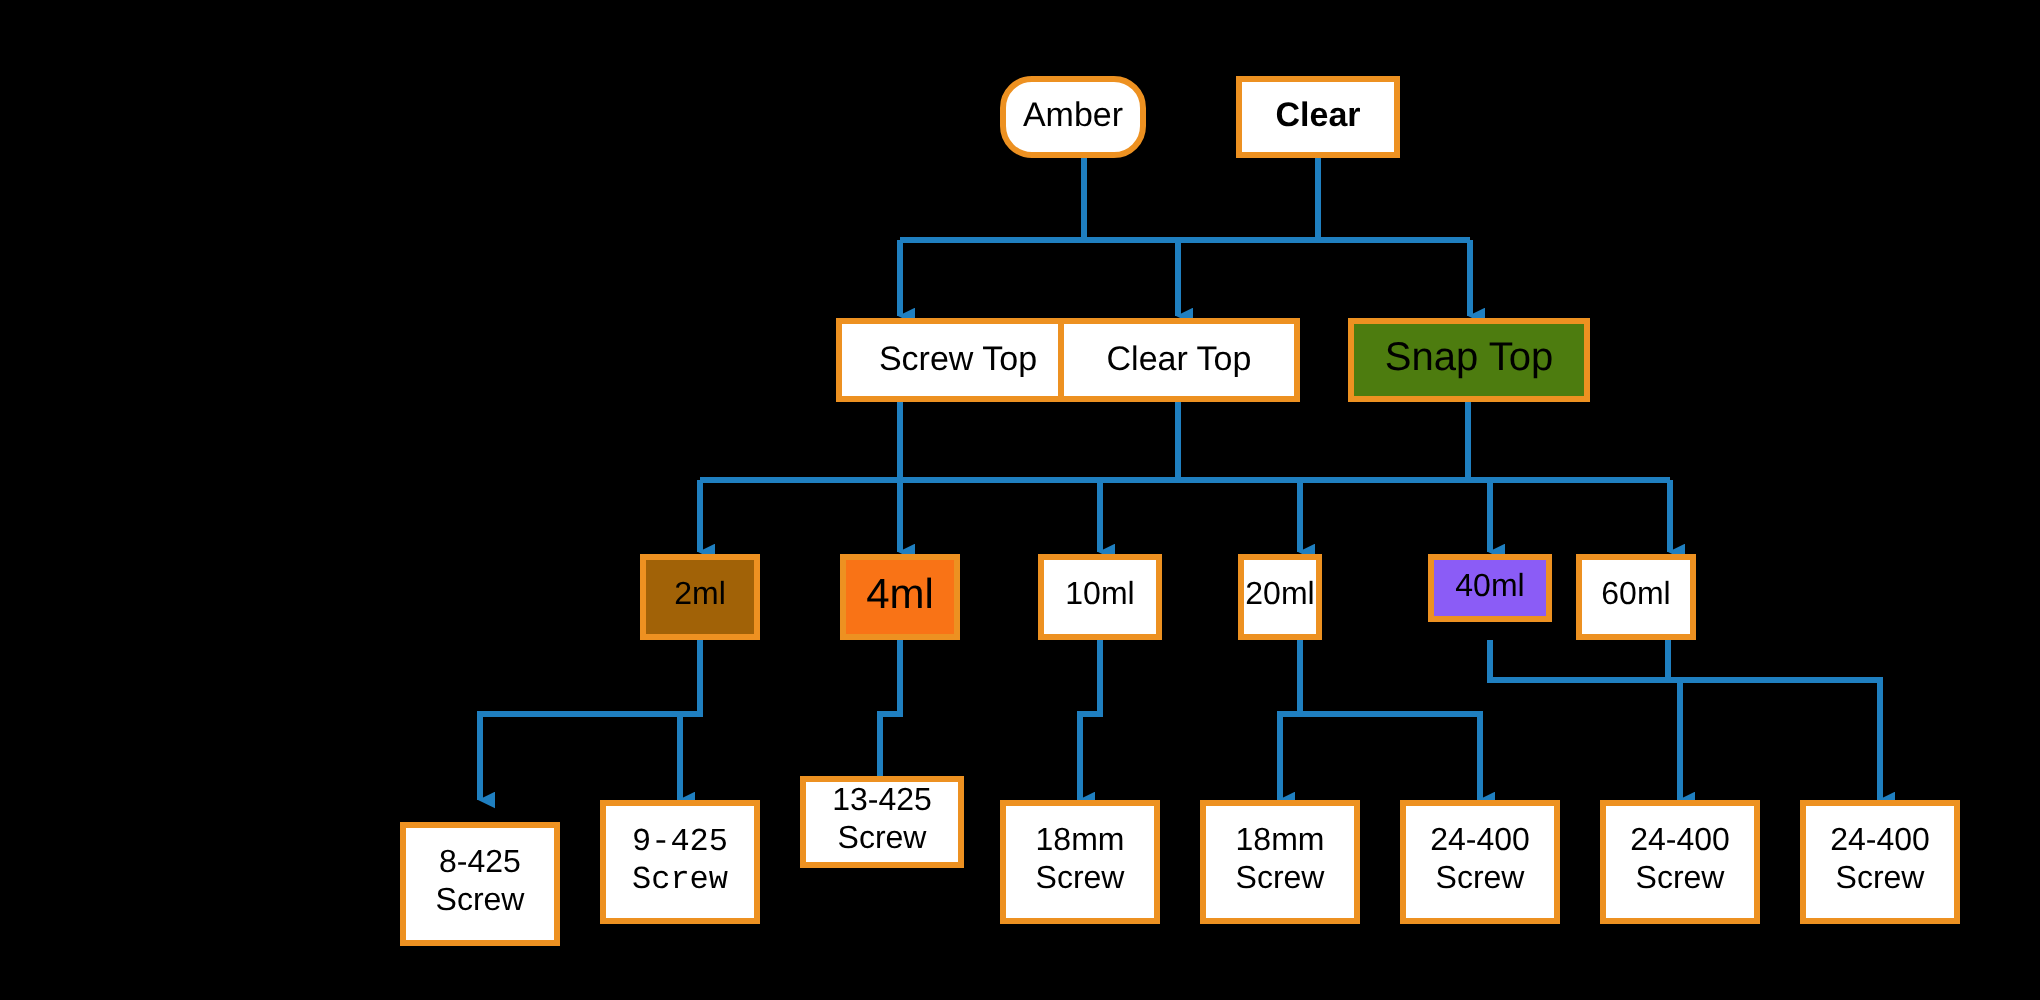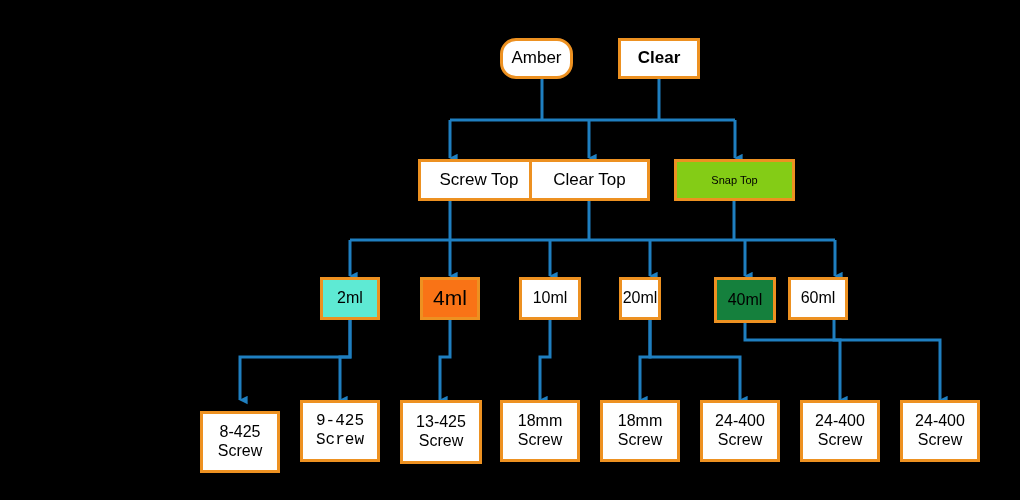--- a/index.html
+++ b/index.html
@@ -84,50 +84,50 @@
       </div>
       <div class="node" style="left: 618px; top: 38px; width: 82px; height: 41px; font-size: 17px; background: rgb(255, 255, 255); border-color: rgb(237, 145, 33); color: rgb(0, 0, 0); font-weight: bold;">
         <span class="lbl">Clear</span>
       </div>
       <div class="node" style="left: 389px; top: 159px; width: 122px; height: 42px; font-size: 17px; background: rgb(255, 255, 255); border-color: rgb(237, 145, 33); color: rgb(0, 0, 0); margin-left: 29px;">
         <span class="lbl">Screw Top</span>
       </div>
       <div class="node" style="left: 529px; top: 159px; width: 121px; height: 42px; font-size: 17px; background: rgb(255, 255, 255); border-color: rgb(237, 145, 33); color: rgb(0, 0, 0);">
         <span class="lbl">Clear Top</span>
       </div>
-      <div class="node" style="left: 674px; top: 159px; width: 121px; height: 42px; font-size: 11px; background: #84cc16; border-color: rgb(237, 145, 33); color: rgb(0, 0, 0);">
+      <div class="node" style="left: 674px; top: 159px; width: 121px; height: 42px; font-size: 20px; background: #4d7c0f; border-color: rgb(237, 145, 33); color: rgb(0, 0, 0);">
         <span class="lbl">Snap Top</span>
       </div>
-      <div class="node" style="left: 320px; top: 277px; width: 60px; height: 43px; font-size: 16px; background: #5eead4; border-color: rgb(237, 145, 33); color: rgb(0, 0, 0);">
+      <div class="node" style="left: 320px; top: 277px; width: 60px; height: 43px; font-size: 16px; background: #a16207; border-color: rgb(237, 145, 33); color: rgb(0, 0, 0);">
         <span class="lbl">2ml</span>
       </div>
       <div class="node" style="left: 420px; top: 277px; width: 60px; height: 43px; font-size: 21px; background: #f97316; border-color: rgb(237, 145, 33); color: rgb(0, 0, 0);">
         <span class="lbl">4ml</span>
       </div>
       <div class="node" style="left: 519px; top: 277px; width: 62px; height: 43px; font-size: 16px; background: rgb(255, 255, 255); border-color: rgb(237, 145, 33); color: rgb(0, 0, 0);">
         <span class="lbl">10ml</span>
       </div>
       <div class="node" style="left: 619px; top: 277px; width: 42px; height: 43px; font-size: 16px; background: rgb(255, 255, 255); border-color: rgb(237, 145, 33); color: rgb(0, 0, 0);">
         <span class="lbl">20ml</span>
       </div>
-      <div class="node" style="left: 714px; top: 277px; width: 62px; height: 46px; font-size: 16px; background: #15803d; border-color: rgb(237, 145, 33); color: rgb(0, 0, 0);">
+      <div class="node" style="left: 714px; top: 277px; width: 62px; height: 34px; font-size: 16px; background: #8b5cf6; border-color: rgb(237, 145, 33); color: rgb(0, 0, 0);">
         <span class="lbl">40ml</span>
       </div>
       <div class="node" style="left: 788px; top: 277px; width: 60px; height: 43px; font-size: 16px; background: rgb(255, 255, 255); border-color: rgb(237, 145, 33); color: rgb(0, 0, 0);">
         <span class="lbl">60ml</span>
       </div>
       <div class="node" style="left: 200px; top: 400px; width: 80px; height: 62px; font-size: 16px; background: rgb(255, 255, 255); border-color: rgb(237, 145, 33); color: rgb(0, 0, 0); margin-top: 11px;">
         <span class="lbl">8-425
 Screw</span>
       </div>
       <div class="node" style="left: 300px; top: 400px; width: 80px; height: 62px; font-size: 16px; background: rgb(255, 255, 255); border-color: rgb(237, 145, 33); color: rgb(0, 0, 0); font-family: Liberation Mono, monospace;">
         <span class="lbl">9-425
 Screw</span>
       </div>
-      <div class="node" style="left: 400px; top: 400px; width: 82px; height: 64px; font-size: 16px; background: rgb(255, 255, 255); border-color: rgb(237, 145, 33); color: rgb(0, 0, 0);">
+      <div class="node" style="left: 400px; top: 388px; width: 82px; height: 46px; font-size: 16px; background: rgb(255, 255, 255); border-color: rgb(237, 145, 33); color: rgb(0, 0, 0);">
         <span class="lbl">13-425
 Screw</span>
       </div>
       <div class="node" style="left: 500px; top: 400px; width: 80px; height: 62px; font-size: 16px; background: rgb(255, 255, 255); border-color: rgb(237, 145, 33); color: rgb(0, 0, 0);">
         <span class="lbl">18mm
 Screw</span>
       </div>
       <div class="node" style="left: 600px; top: 400px; width: 80px; height: 62px; font-size: 16px; background: rgb(255, 255, 255); border-color: rgb(237, 145, 33); color: rgb(0, 0, 0);">
         <span class="lbl">18mm
 Screw</span>

